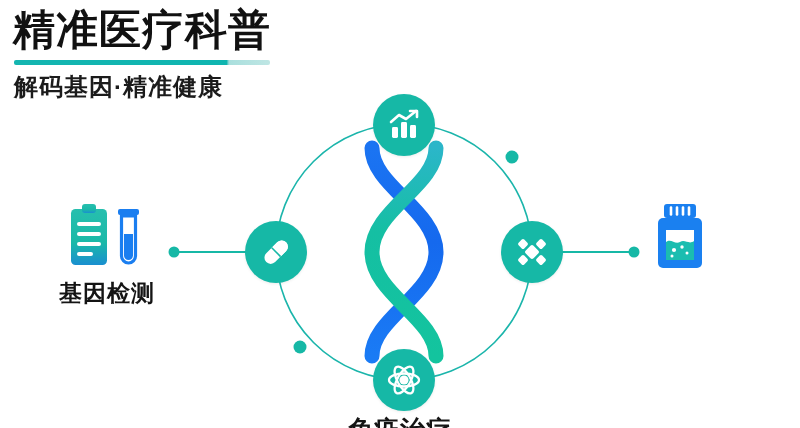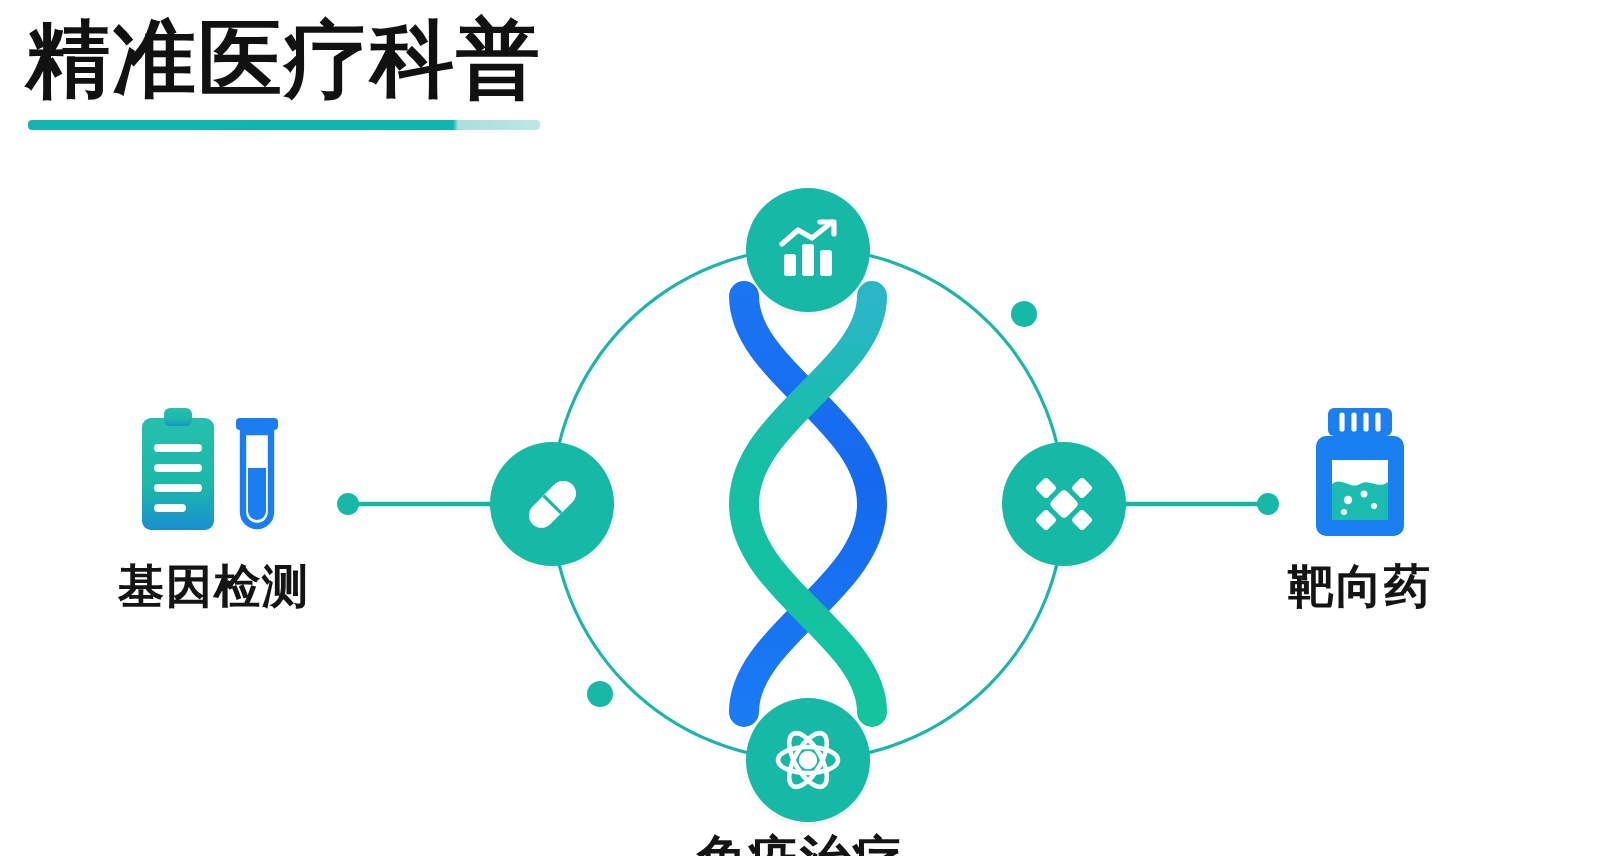--- a/index.html
+++ b/index.html
@@ -139,20 +139,21 @@
   }
 </style>
 </head>
 <body>
 
 <div id="stage">
 
   <div id="header">
     <div id="page-title">精准医疗科普</div>
     <div id="title-divider"></div>
+    <div id="page-subtitle">解码基因·精准健康</div>
   </div>
 
   <div id="diagram">
 
     <svg id="orbit-svg" width="800" height="338" viewBox="0 0 800 338">
 
       <circle cx="404" cy="162" r="128" fill="none" stroke="#1bb5ab" stroke-width="1.6"></circle>
 
       <circle cx="512" cy="67" r="6.5" fill="#16b8a6"></circle>
       <circle cx="300" cy="257" r="6.5" fill="#16b8a6"></circle>
@@ -294,20 +295,19 @@
 
           <path d="M18,42 C23,38 27,45 32,42 C37,39 41,45 46,41 L46,60 L18,60 Z" fill="#1bbdb0"></path>
           <g fill="#ffffff">
             <circle cx="26" cy="50" r="2.1"></circle>
             <circle cx="34" cy="47" r="1.7"></circle>
             <circle cx="24" cy="56" r="1.5"></circle>
             <circle cx="39" cy="53" r="1.5"></circle>
           </g>
         </svg>
       </div>
-      <div class="side-label">靶向药</div>
     </div>
 
   </div>
 
   <div id="watermark">··· ·</div>
 
 </div>
 
 </body></html>

